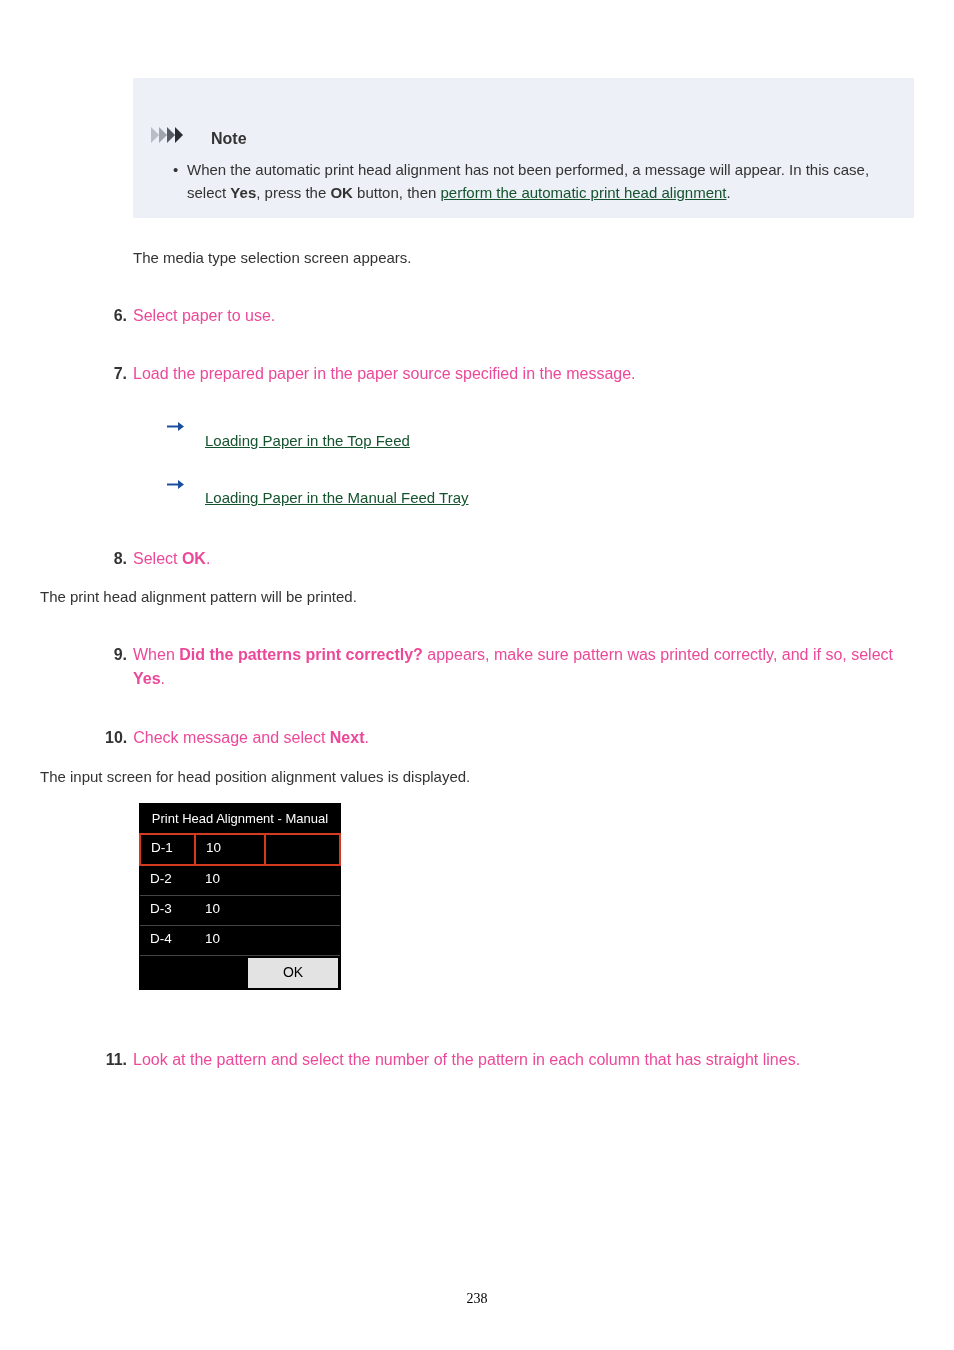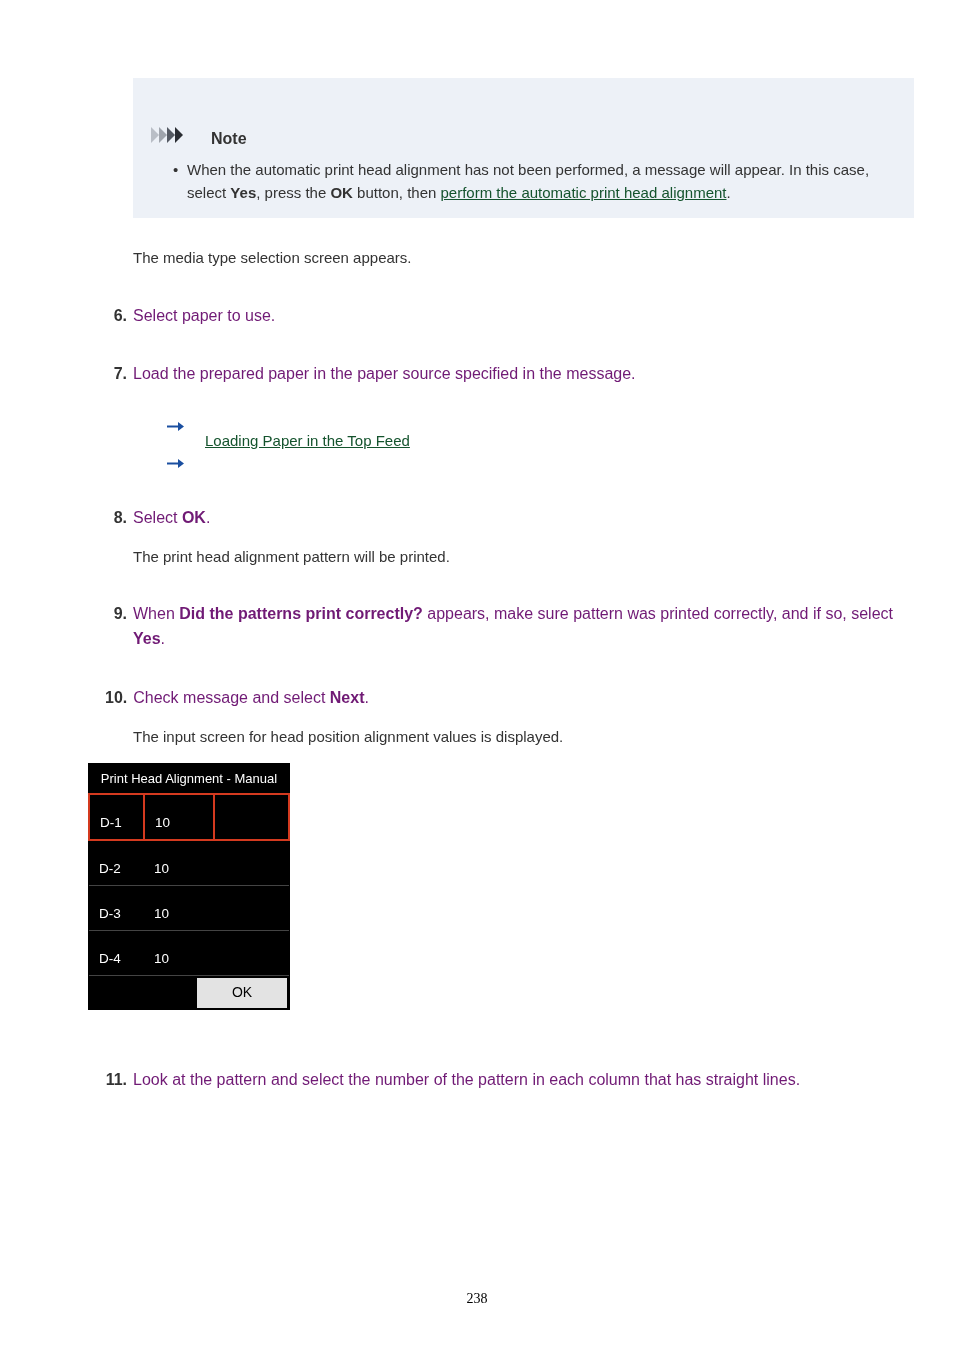--- a/index.html
+++ b/index.html
@@ -71,58 +71,57 @@
       font-weight: bold;
       font-size: 16px;
       padding-right: 6px;
       color: #333;
     }
     .step-body {
       flex: 1;
     }
     .step-main {
       font-size: 16px;
-      color: #701a75;
+      color: #ec4899;
     }
     .b { font-weight: bold; }
     .arrow-list {
       list-style: none;
       margin-top: 14px;
       padding-left: 34px;
     }
     .arrow-list li {
       display: flex;
       align-items: center;
       gap: 20px;
       margin-bottom: 6px;
       font-size: 15px;
     }
     .arrow-icon svg { display: block; }
     .pattern-after {
       margin-top: 14px;
-      margin-left: 93px;
       font-size: 15px;
     }
     .device-screen {
       margin-top: 15px;
-      margin-left: 48px;
+      margin-left: 99px;
       width: 202px;
       background: #000;
       color: #fff;
       font-family: Arial, Helvetica, sans-serif;
     }
     .device-title {
       text-align: center;
       font-size: 13px;
       padding: 6px 0 4px 0;
       font-weight: 500;
     }
     .device-table { width: 100%; border-collapse: collapse; }
     .device-table td {
-      padding: 18px 8px 5px 10px;
+      padding: 3px 8px 5px 10px;
       font-size: 13.5px;
       border-top: 1px solid #444;
     }
     .device-table tr.sel td {
       border: 2px solid #d43a1f;
       border-top: 2px solid #d43a1f;
       background: #000;
     }
     .device-table td:nth-child(1) { width: 55px; }
     .device-table td:nth-child(2) { width: 70px; }
@@ -198,20 +197,21 @@
           </span>
           <span class="link">Loading Paper in the Top Feed</span>
         </li>
         <li>
           <span class="arrow-icon">
             <svg width="18" height="11" viewBox="0 0 18 11">
                 <line x1="0" y1="5.5" x2="12" y2="5.5" stroke="#1a4fa0" stroke-width="2"></line>
                 <path d="M11 1 L17 5.5 L11 10 Z" fill="#1a4fa0"></path>
               </svg>
           </span>
+          <span class="link">Loading Paper in the Manual Feed Tray</span>
         </li>
       </ul>
     </div>
   </div>
 
   <div class="step step-tight">
     <div class="step-num">8.</div>
     <div class="step-body">
       <div class="step-main">
         <span>Select </span><span class="b">OK</span><span>.</span>

